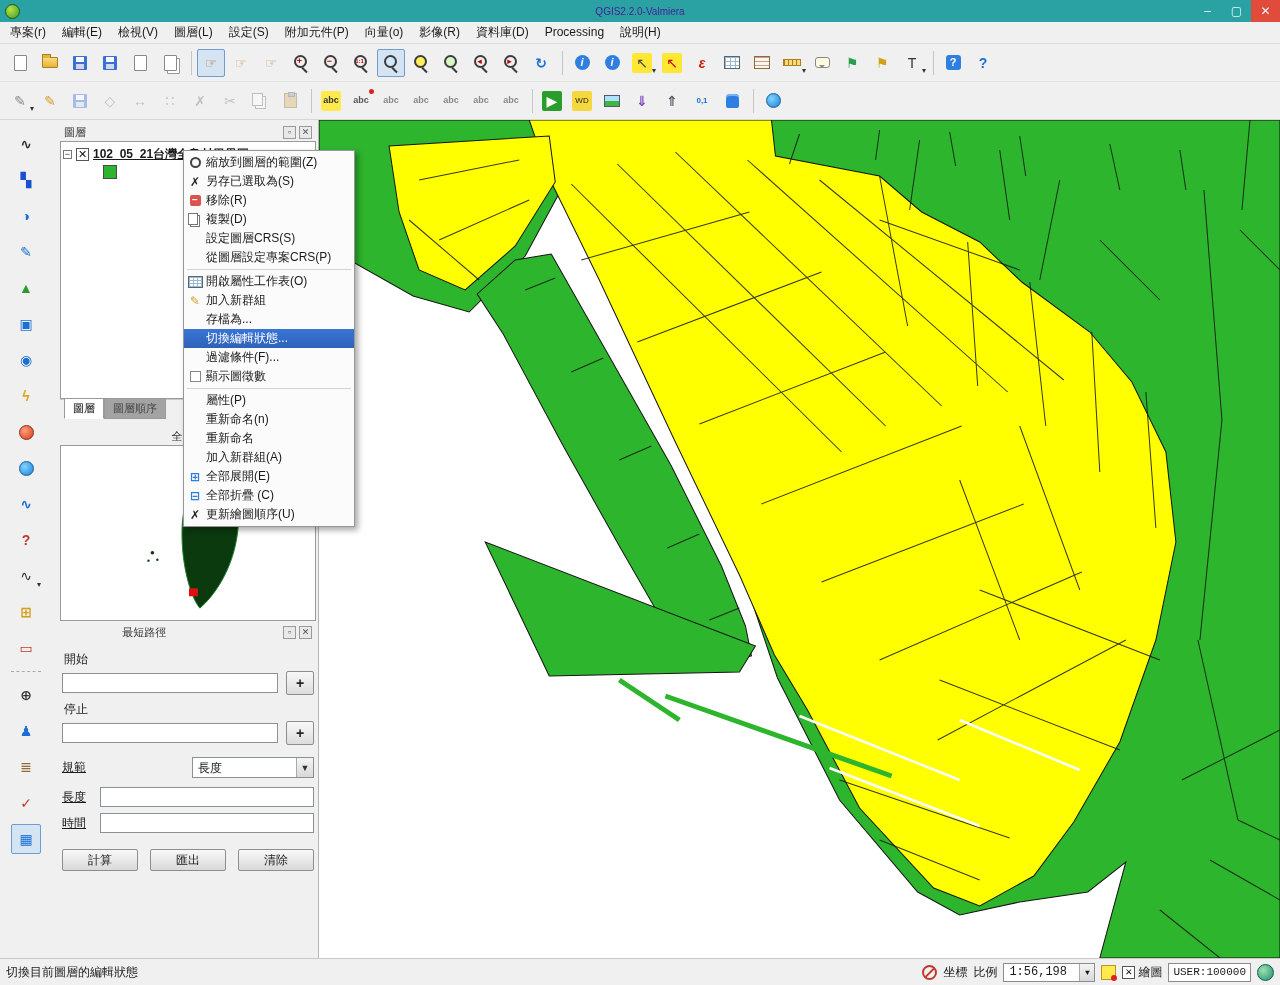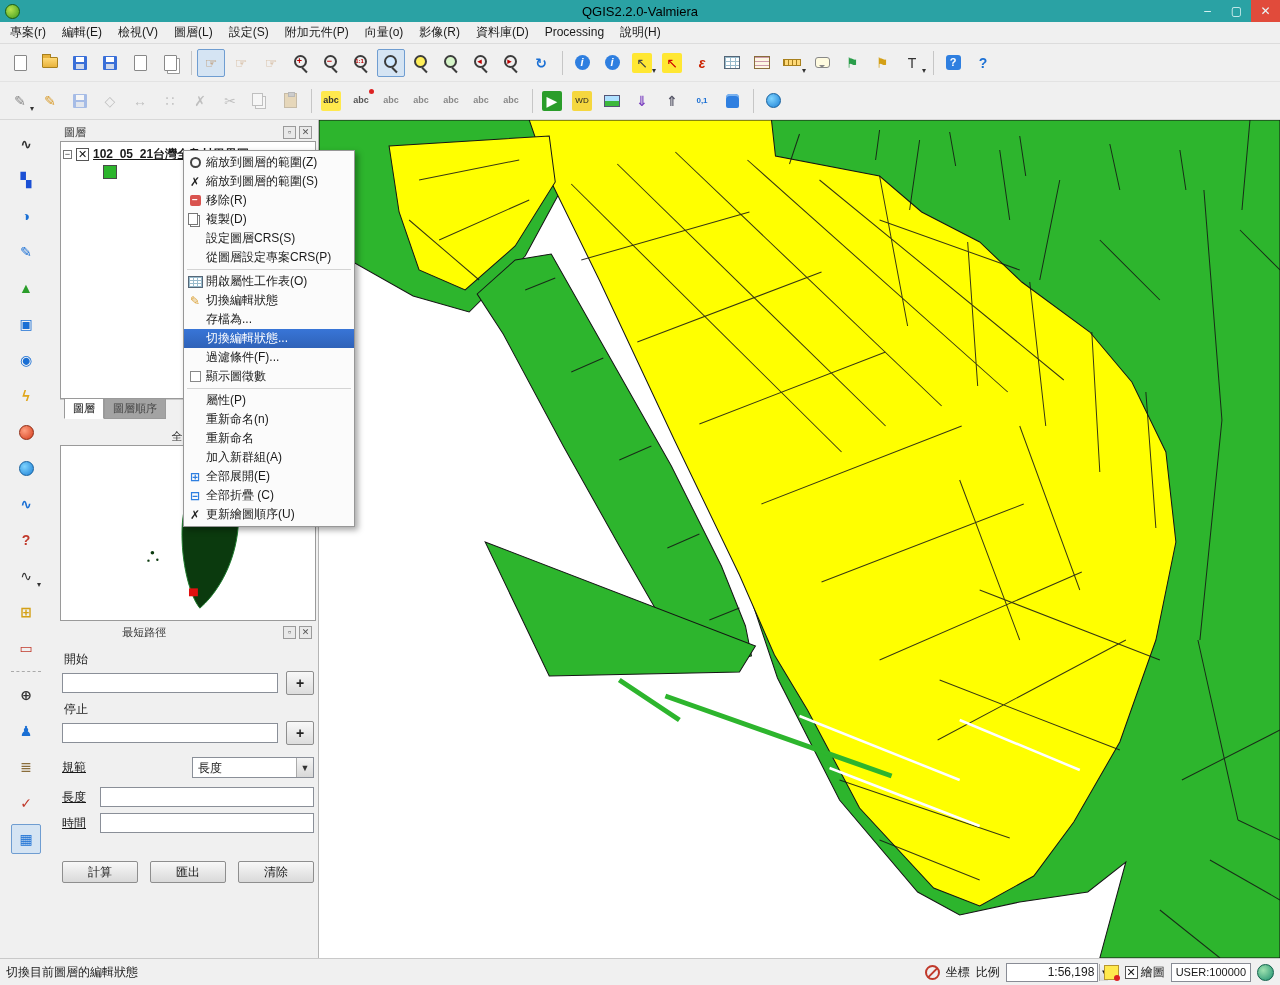--- a/index.html
+++ b/index.html
@@ -8,21 +8,21 @@
   }
   *{box-sizing:border-box; margin:0; padding:0;}
   html,body{width:1280px;height:985px;overflow:hidden;}
   body{font-family:"Liberation Sans","DejaVu Sans",sans-serif;font-size:12px;background:#f0f0f0;color:#1a1a1a;}
   #app{position:relative;width:1280px;height:985px;background:#f0f0f0;}
 
   
   .titlebar{position:absolute;top:0;left:0;right:0;height:22px;background:var(--titlebar);display:flex;align-items:center;}
   .app-logo{width:15px;height:15px;margin-left:5px;border-radius:50%;
     background:radial-gradient(circle at 35% 35%,#b6e34d,#3e9b1e);border:1px solid #1d5c10;}
-  .titlebar .title{position:absolute;left:50%;transform:translateX(-50%);color:#000000;font-size:13px;}
+  .titlebar .title{position:absolute;left:50%;transform:translateX(-50%);color:#4c1d95;font-size:10px;}
   .winbtns{margin-left:auto;display:flex;height:22px;}
   .wb{width:29px;height:22px;display:flex;align-items:center;justify-content:center;color:#eafafa;font-size:12px;cursor:default;}
   .wb.close{background:var(--close-red);}
 
   
   .menubar{position:absolute;top:22px;left:0;right:0;height:22px;background:#f0f0f0;border-bottom:1px solid #dcdcdc;display:flex;align-items:center;padding-left:2px;}
   .mitem{padding:0 8px;line-height:21px;text-align:center;}
 
   
   .toolbar{position:absolute;left:0;right:0;height:38px;background:#f0f0f0;display:flex;align-items:center;padding-left:6px;}
@@ -101,21 +101,21 @@
   .route-body{padding:4px 2px 0 2px;}
   .rlabel{font-size:12px;color:#222;margin:6px 0 3px 2px;}
   .rrow{display:flex;align-items:center;gap:8px;}
   .rinput{flex:1;height:20px;border:1px solid #8a8f98;background:#fff;font-size:12px;padding:0 3px;font-family:inherit;}
   .capbtn{width:28px;height:24px;border:1px solid #8e8e8e;border-radius:2px;background:linear-gradient(#f8f8f8,#dcdcdc);display:flex;align-items:center;justify-content:center;font-weight:bold;font-size:14px;color:#222;}
   .capbtn::before{content:"+";}
   .combo{display:flex;width:122px;height:21px;border:1px solid #8a8f98;background:#fff;margin-left:auto;}
   .combo .val{flex:1;padding:2px 5px;font-size:12px;}
   .combo .arrow{width:17px;background:linear-gradient(#f4f4f4,#d8d8d8);border-left:1px solid #aaa;font-size:9px;display:flex;align-items:center;justify-content:center;color:#333;}
   .shortlbl{width:30px;font-size:12px;text-decoration:underline;}
-  .btnrow{display:flex;gap:12px;margin-top:28px;}
+  .btnrow{display:flex;gap:12px;margin-top:16px;}
   .rbtn{flex:1;height:22px;border:1px solid #8e8e8e;border-radius:2px;background:linear-gradient(#f8f8f8,#d9d9d9);font-size:12px;display:flex;align-items:center;justify-content:center;}
   .helpbtn{margin-top:14px;height:26px;border:1px solid #8e8e8e;border-radius:2px;background:linear-gradient(#f8f8f8,#d9d9d9);display:flex;align-items:center;justify-content:center;gap:6px;font-size:12px;}
   .route-help-icon{color:#d22;font-weight:bold;}
   .route-help-icon::before{content:"✖";}
 
   
   .map{position:absolute;left:318px;top:120px;right:0;bottom:27px;background:#fff;border-left:1px solid #b5b5b5;}
   .map svg{display:block;width:100%;height:100%;}
   .land{fill:var(--land-green);stroke:#141414;stroke-width:1;}
   .sel{fill:var(--selection-yellow);stroke:#141414;stroke-width:1;}
@@ -130,29 +130,29 @@
   .mlabel{font-size:12px;white-space:nowrap;}
   .msep{height:1px;background:#d4d4d4;margin:2px 3px;}
   .mic{width:22px;flex:0 0 22px;display:inline-flex;justify-content:center;align-items:center;font-size:12px;font-weight:bold;color:#222;}
   .mic-mag::before{content:"";width:7px;height:7px;border:2px solid #444;border-radius:50%;}
   .mic-remove::before{content:"−";color:#fff;background:#d9534f;width:11px;height:11px;line-height:10px;text-align:center;border-radius:2px;font-weight:bold;font-size:10px;}
   .mic-copy::before{content:"";width:8px;height:10px;background:#fff;border:1px solid #777;box-shadow:2px 2px 0 -1px #fff,2px 2px 0 0 #777;margin:-2px 2px 0 -2px;}
   .mic-table::before{content:"";width:13px;height:10px;background:#fff;border:1px solid #567;background-image:linear-gradient(#9bc 1px,transparent 1px),linear-gradient(90deg,#9bc 1px,transparent 1px);background-size:4px 3px;}
   .mic-checkbox::before{content:"";width:9px;height:9px;background:#fff;border:1px solid #888;}
 
   
-  .statusbar{position:absolute;left:0;right:0;bottom:0;height:27px;background:#f0f0f0;border-top:1px solid #c9c9c9;display:flex;align-items:center;padding:0 6px;gap:6px;}
+  .statusbar{position:absolute;left:0;right:0;bottom:0;height:27px;background:#f0f0f0;border-top:1px solid #c9c9c9;display:flex;align-items:center;padding:0 6px;gap:6px;font-family:Liberation Mono, monospace;}
   .sb-msg{font-size:12px;color:#222;}
   .sb-right{margin-left:auto;display:flex;align-items:center;gap:6px;}
   .no-icon{width:15px;height:15px;border-radius:50%;border:2px solid #c0392b;position:relative;}
   .no-icon::after{content:"";position:absolute;left:-1px;top:5px;width:13px;height:2px;background:#c0392b;transform:rotate(-45deg);}
   .sb-box{border:1px solid #898c95;background:#fff;height:19px;display:flex;align-items:center;padding:0 4px;font-size:12px;}
   .coord-box{width:278px;justify-content:center;}
   .scale-box{width:92px;padding:0;}
-  .scale-box .val{flex:1;padding:0 5px;margin-left:36px;}
+  .scale-box .val{flex:1;padding:0 5px;}
   .scale-box .arrow{width:15px;height:100%;background:linear-gradient(#f4f4f4,#d8d8d8);border-left:1px solid #aaa;font-size:8px;display:flex;align-items:center;justify-content:center;}
   .paint-icon{width:15px;height:15px;background:#ffe94d;border:1px solid #b8962e;position:relative;}
   .paint-icon::after{content:"";position:absolute;right:-2px;bottom:-2px;width:6px;height:6px;background:#d22;border-radius:50%;}
   .sb-cb{display:flex;align-items:center;gap:3px;}
   .crs-box{font-size:11px;}
   .globe-icon{width:17px;height:17px;border-radius:50%;background:radial-gradient(circle at 35% 35%,#9fe2b0,#1d8f6f);border:1px solid #11604a;}
 </style>
 </head>
 <body>
 
@@ -548,21 +548,21 @@
     </svg>
   </div>
 
   <div class="ctxmenu" id="ctxmenu">
       <div class="mrow">
         <span class="mic mic-mag"></span>
         <span class="mlabel">縮放到圖層的範圍(Z)</span>
       </div>
       <div class="mrow">
         <span class="mic mic-cross">✗</span>
-        <span class="mlabel">縮放到圖層的範圍(S)</span>
+        <span class="mlabel">另存已選取為(S)</span>
       </div>
       <div class="mrow">
         <span class="mic mic-remove"></span>
         <span class="mlabel">移除(R)</span>
       </div>
       <div class="mrow">
         <span class="mic mic-copy"></span>
         <span class="mlabel">複製(D)</span>
       </div>
       <div class="mrow">
@@ -573,21 +573,21 @@
         <span class="mic"></span>
         <span class="mlabel">從圖層設定專案CRS(P)</span>
       </div>
       <div class="msep"></div>
       <div class="mrow">
         <span class="mic mic-table"></span>
         <span class="mlabel">開啟屬性工作表(O)</span>
       </div>
       <div class="mrow">
         <span class="mic mic-pencil" style="color: rgb(216, 155, 42);">✎</span>
-        <span class="mlabel">切換編輯狀態</span>
+        <span class="mlabel">加入新群組</span>
       </div>
       <div class="mrow">
         <span class="mic"></span>
         <span class="mlabel">存檔為...</span>
       </div>
       <div class="mrow sel">
         <span class="mic"></span>
         <span class="mlabel">切換編輯狀態...</span>
       </div>
       <div class="mrow">

